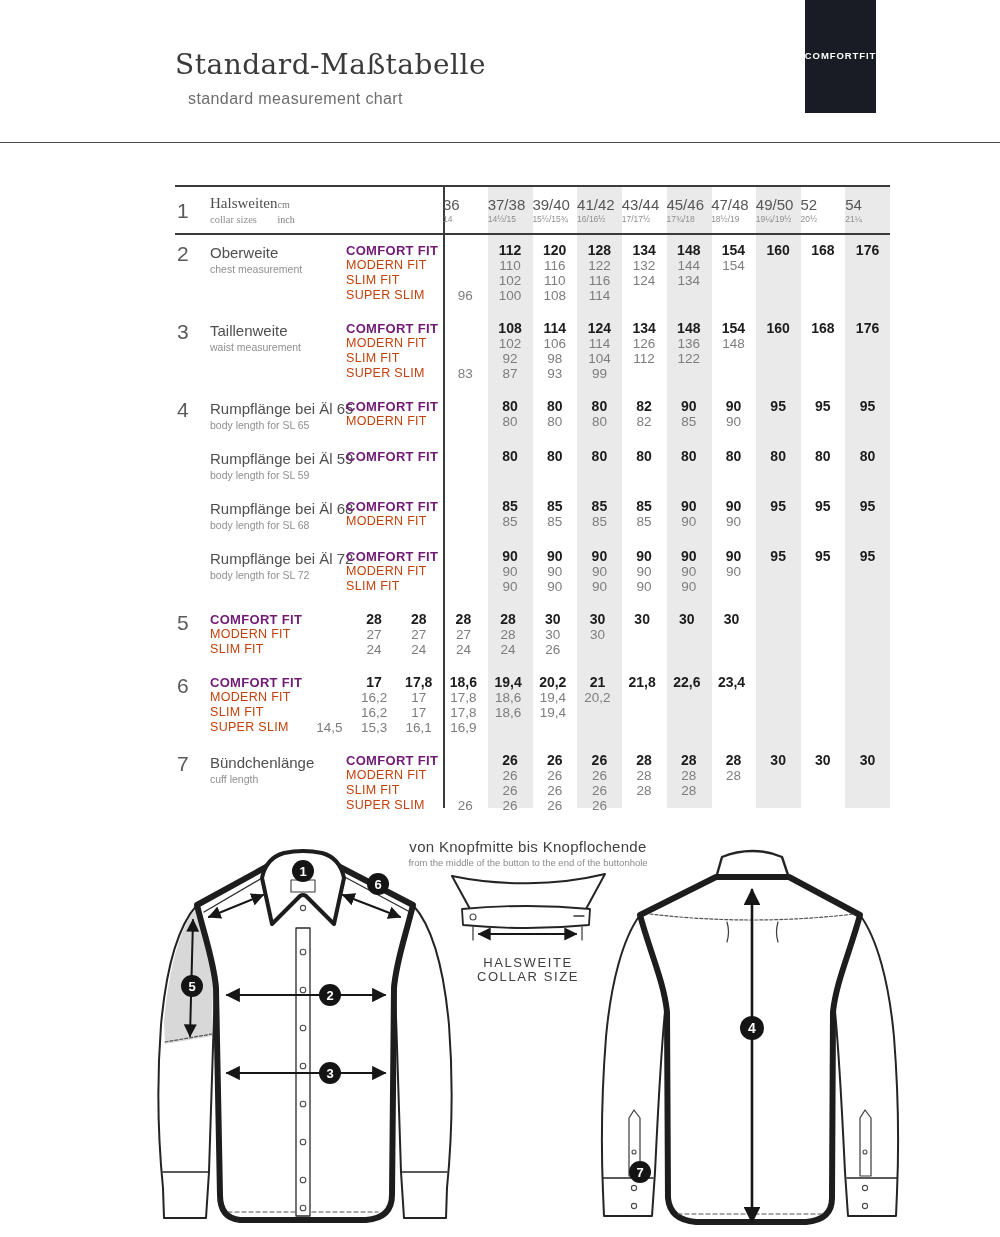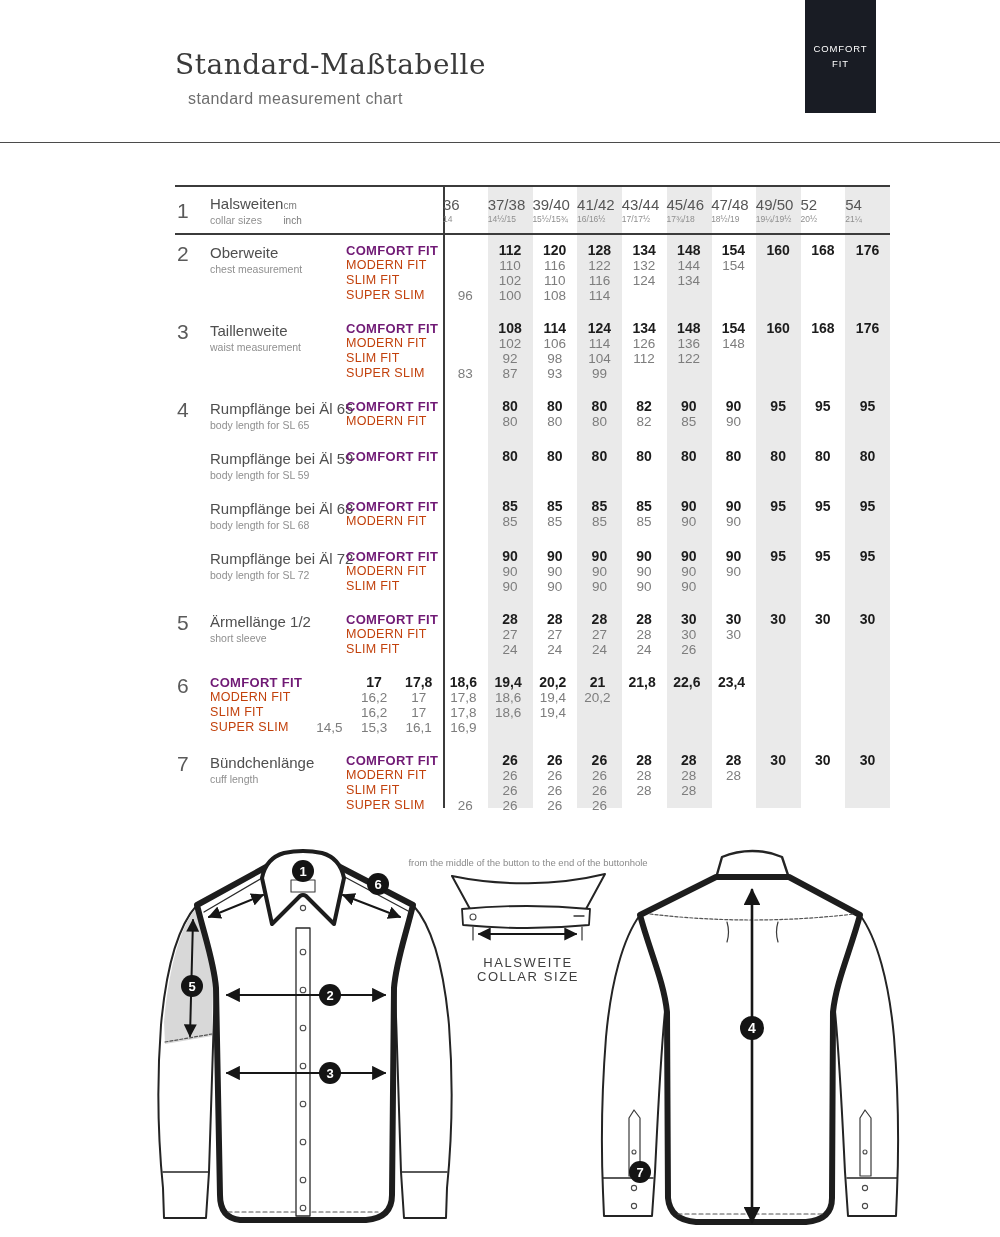--- a/index.html
+++ b/index.html
@@ -5,37 +5,37 @@
   * { margin:0; padding:0; box-sizing:border-box; }
   html,body { background:#fff; }
   .page { position:relative; width:1000px; height:1237px; background:#fff;
           font-family:"Liberation Sans", sans-serif; color:#4d4d4d; overflow:hidden; }
 
   
   .title { position:absolute; left:175px; top:48px; font-family:"DejaVu Serif", serif;
            font-size:28px; font-weight:400; color:#3a3a3a; letter-spacing:.5px; }
   .subtitle { position:absolute; left:188px; top:90px; font-size:16px; color:#6e6e6e; letter-spacing:.4px; }
   .fit-badge { position:absolute; left:805px; top:0; width:71px; height:113px; background:#191c24;
-               color:#fff; display:flex; flex-direction:column; align-items:center; justify-content:center;
-               font-size:9.5px; font-weight:400; letter-spacing:.9px; line-height:1.55; text-align:center; }
+               color:#fff; display:flex; flex-direction:row; align-items:center; justify-content:center;
+               font-size:9.5px; font-weight:700; letter-spacing:.9px; line-height:1.55; text-align:center; }
   .header-rule { position:absolute; left:0; top:142px; width:1000px; height:1px; background:#4b4b4b; }
 
   
   .table { position:absolute; left:175px; top:185px; width:715px; height:625px; }
   .stripe { position:absolute; top:2px; height:621px; width:45px; background:#eaeaea; }
   .s1{left:313px;} .s2{left:402px;} .s3{left:492px;} .s4{left:581px;} .s5{left:670px;}
   .vline { position:absolute; left:268px; top:2px; width:2px; height:621px; background:#3b3b3b; }
   .hline { position:absolute; left:0; width:715px; height:2px; background:#3b3b3b; }
   .h-top{top:0;} .h-bot{top:48px;}
 
   
   .collar-row { position:absolute; left:0; top:2px; width:715px; height:46px;
                 display:grid; grid-template-columns:35px 136px 97px repeat(10, 44.7px); align-items:center; }
   .sec-num { font-size:21px; color:#5a5a5a; line-height:1; padding-left:2px; }
-  .collar-name { display:flex; align-items:flex-end; }
+  .collar-name { display:flex; align-items:flex-end;font-family:Liberation Serif, serif; }
   .name-de { font-size:15px; color:#4f4f4f; white-space:nowrap; }
   .name-en { font-size:10.5px; color:#8f8f8f; white-space:nowrap; margin-top:2px; }
   .units { padding-top:3px; }
   .unit { font-size:10px; color:#7c7c7c; }
   .unit + .unit { margin-top:4px; }
   .size-cell { text-align:left; }
   .size-cm { font-size:15px; color:#565656; }
   .size-inch { font-size:8.5px; color:#8f8f8f; margin-top:1px; }
 
   
@@ -398,24 +398,20 @@
               <div class="val">90</div>
               <div class="val"></div>
               <div class="val"></div>
               <div class="val"></div>
               <div class="val"></div>
             </div>
           </div>
         </div>
         <div class="section">
           <div class="sec-num">5</div>
-          <div class="sec-name">
-            <div class="name-de">Ärmellänge 1/2</div>
-            <div class="name-en">short sleeve</div>
-          </div>
           <div class="sec-rows">
             <div class="fit-row bold">
               <div class="fit-label">COMFORT FIT</div>
               <div class="val"></div>
               <div class="val">28</div>
               <div class="val">28</div>
               <div class="val">28</div>
               <div class="val">28</div>
               <div class="val">30</div>
               <div class="val">30</div>
@@ -565,20 +561,21 @@
               <div class="val"></div>
               <div class="val"></div>
               <div class="val"></div>
               <div class="val"></div>
             </div>
           </div>
         </div>
       </div>
   </div>
 
+  <div class="note-de">von Knopfmitte bis Knopflochende</div>
   <div class="note-en">from the middle of the button to the end of the buttonhole</div>
   <div class="collar-label cl-de">HALSWEITE</div>
   <div class="collar-label cl-en">COLLAR SIZE</div>
 
   <svg class="diagram-svg" viewBox="0 0 1000 407">
     <defs>
       <marker id="arr" viewBox="0 0 10 10" refX="9" refY="5" markerWidth="6.5" markerHeight="6.5" orient="auto-start-reverse">
         <path d="M0,0 L10,5 L0,10 Z" fill="#161616"></path>
       </marker>
     </defs>

